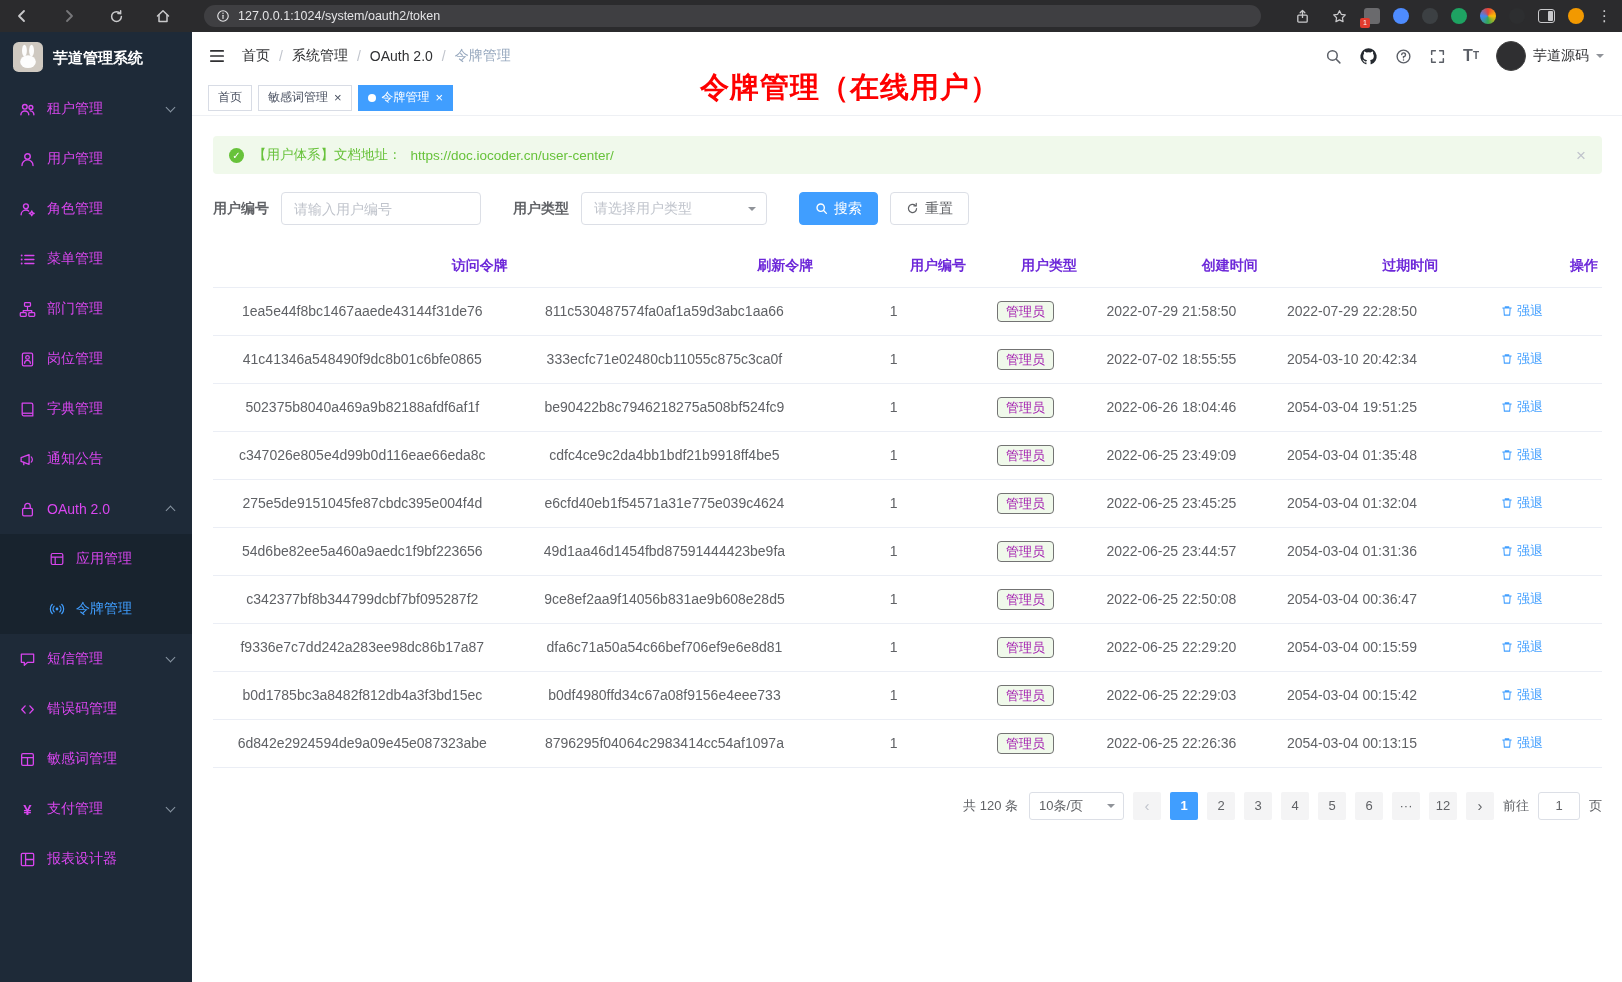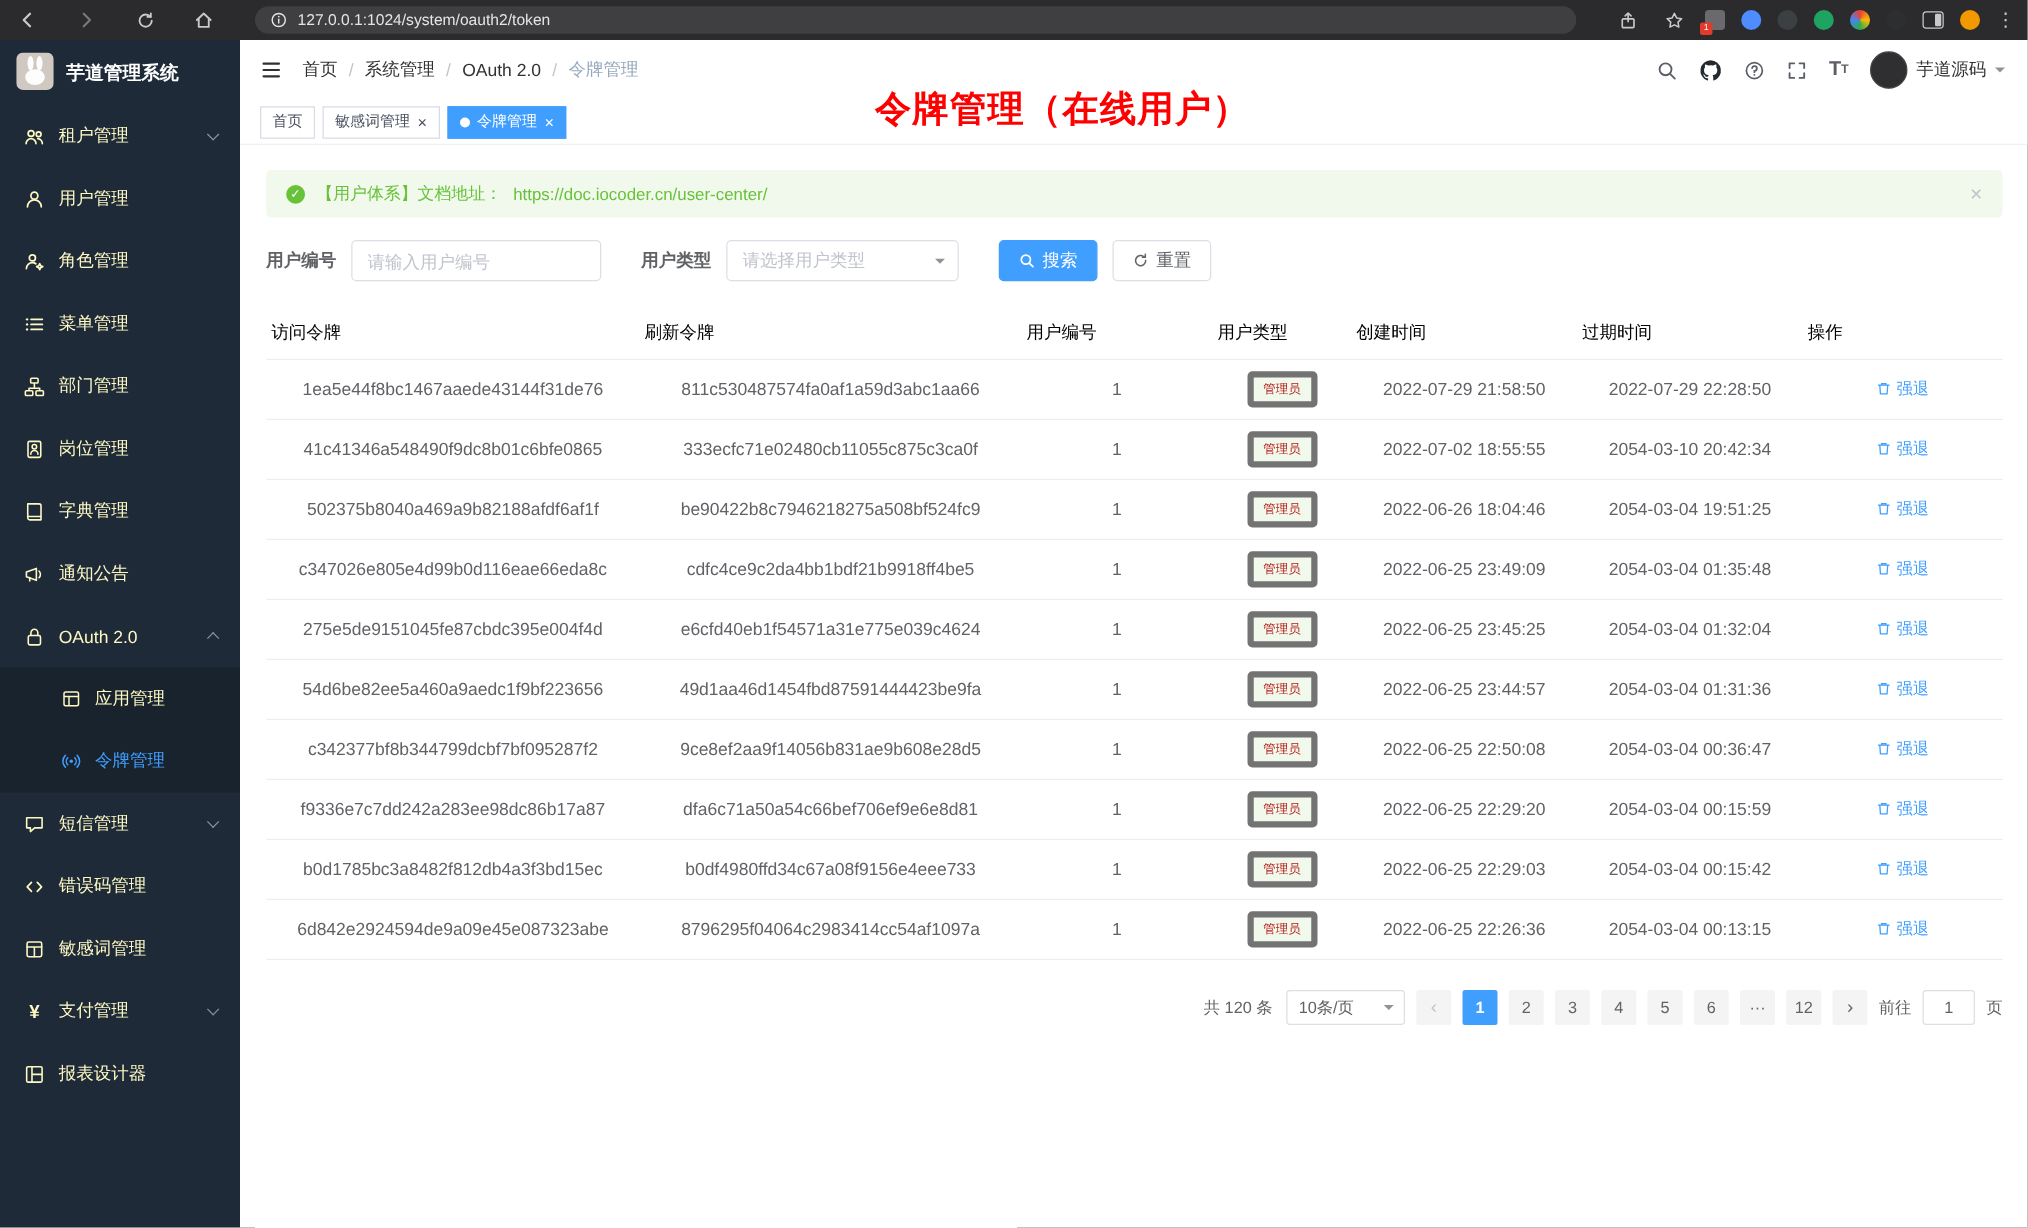--- a/index.html
+++ b/index.html
@@ -22,21 +22,21 @@
   .panel-icon::after { content:""; position:absolute; top:1px; right:1px; bottom:1px; width:5px; background:#c9c9cb; border-radius:1px; }
   .kebab { font-size:15px; letter-spacing:0; color:#c9c9cb; }
 
   
   .app { display:flex; height:950px; background:#fff; }
 
   
   .sidebar { width:192px; background:#1e2a38; flex:0 0 auto; overflow:hidden; }
   .logo { height:52px; display:flex; align-items:center; gap:10px; padding:0 13px; cursor:pointer; }
   .logo-title { color:#fff; font-size:15px; font-weight:700; white-space:nowrap; }
-  .menu-item { height:50px; display:flex; align-items:center; gap:11px; padding:0 18px 0 19px; color:#fef9c3; font-size:14px; cursor:pointer; white-space:nowrap; }
+  .menu-item { height:50px; display:flex; align-items:center; gap:11px; padding:0 18px 0 19px; color:#d946ef; font-size:14px; cursor:pointer; white-space:nowrap; }
   .menu-item .mi-icon { width:17px; height:17px; flex:0 0 auto; display:flex; align-items:center; justify-content:center; }
   .menu-item .mi-label { flex:1 1 auto; }
   .menu-item.sub { background:#18232e; padding-left:48px; }
   .menu-item.active { color:#409eff; }
   .arrow { width:7px; height:7px; border-right:1.4px solid #8a96a3; border-bottom:1.4px solid #8a96a3; transform:rotate(45deg); margin-top:-3px; flex:0 0 auto; }
   .arrow.up { transform:rotate(-135deg); margin-top:3px; }
   .yen-glyph { font-size:15px; font-weight:700; line-height:1; }
 
   
   .main { flex:1 1 auto; display:flex; flex-direction:column; background:#fff; min-width:0; }
@@ -77,23 +77,23 @@
   .f-input::placeholder { color:#c0c4cc; }
   .f-select { width:186px; height:33px; border:1px solid #dcdfe6; border-radius:4px; padding:0 10px 0 12px; display:flex; align-items:center; color:#c0c4cc; font-size:14px; cursor:pointer; }
   .f-select .sel-text { flex:1 1 auto; }
   .f-gap { width:32px; flex:0 0 auto; }
   .btn { height:33px; border-radius:4px; border:1px solid #dcdfe6; background:#fff; color:#606266; font-size:14px; display:inline-flex; align-items:center; gap:6px; padding:0 15px; cursor:pointer; font-family:inherit; }
   .btn.primary { background:#409eff; border-color:#409eff; color:#fff; }
   .btn + .btn { margin-left:12px; }
   .btn-search { margin-left:32px; }
 
   table.grid { width:100%; margin-top:20px; border-collapse:collapse; table-layout:fixed; font-size:14px; }
-  table.grid th { color:#000000; font-weight:400; height:42px; text-align:left; border-bottom:1px solid #ebeef5; padding:0 4px; }
+  table.grid th { color:#6d28d9; font-weight:700; height:42px; text-align:right; border-bottom:1px solid #ebeef5; padding:0 4px; }
   table.grid td { color:#606266; height:48px; text-align:center; border-bottom:1px solid #ebeef5; padding:0 4px; white-space:nowrap; overflow:hidden; }
-  .badge { display:inline-block; background:#f0f9eb; border:5px solid #737373; color:#b91c1c; border-radius:4px; font-size:10px; line-height:19px; padding:0 8px; }
+  .badge { display:inline-block; background:#f0f9eb; border:1px solid #737373; color:#a21caf; border-radius:4px; font-size:13px; line-height:19px; padding:0 8px; }
   .action-link { color:#409eff; font-size:13px; display:inline-flex; align-items:center; gap:4px; cursor:pointer; text-decoration:none; }
 
   .pagination { margin:24px 0 0 0; display:flex; justify-content:flex-end; align-items:center; gap:9px; color:#606266; font-size:13px; padding-bottom:20px; }
   .pg-total { margin-right:2px; }
   .pg-size { width:95px; height:28px; border:1px solid #dcdfe6; border-radius:3px; display:flex; align-items:center; padding:0 8px 0 9px; cursor:pointer; color:#606266; }
   .pg-size span:first-child { flex:1 1 auto; }
   .pg-btn { min-width:28px; height:28px; border:none; background:#f4f4f5; border-radius:2px; color:#606266; font-size:13px; cursor:pointer; font-family:inherit; display:inline-flex; align-items:center; justify-content:center; padding:0 6px; }
   .pg-btn.active { background:#409eff; color:#fff; font-weight:700; }
   .pg-btn.pg-prev { color:#c0c4cc; font-size:15px; }
   .pg-btn.pg-next { font-size:15px; }

